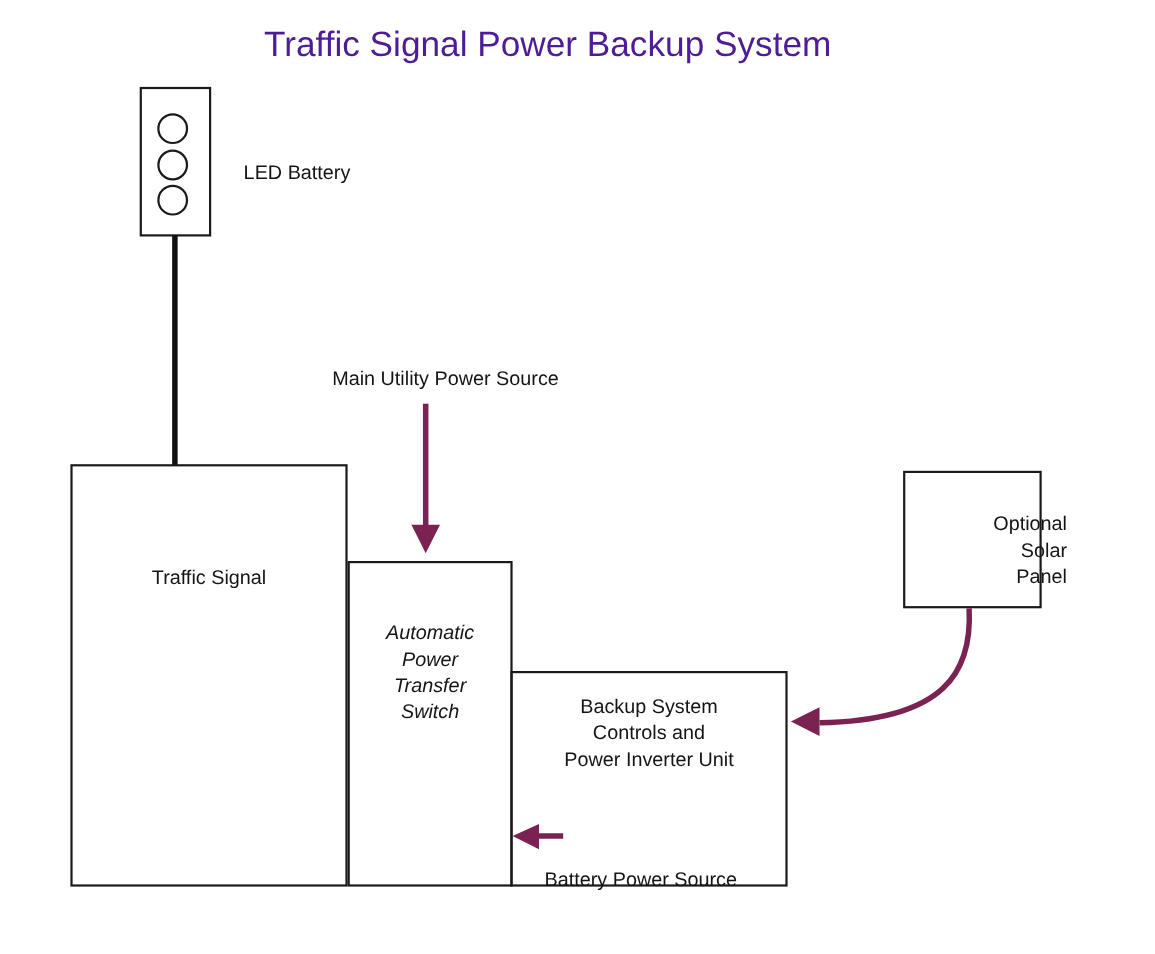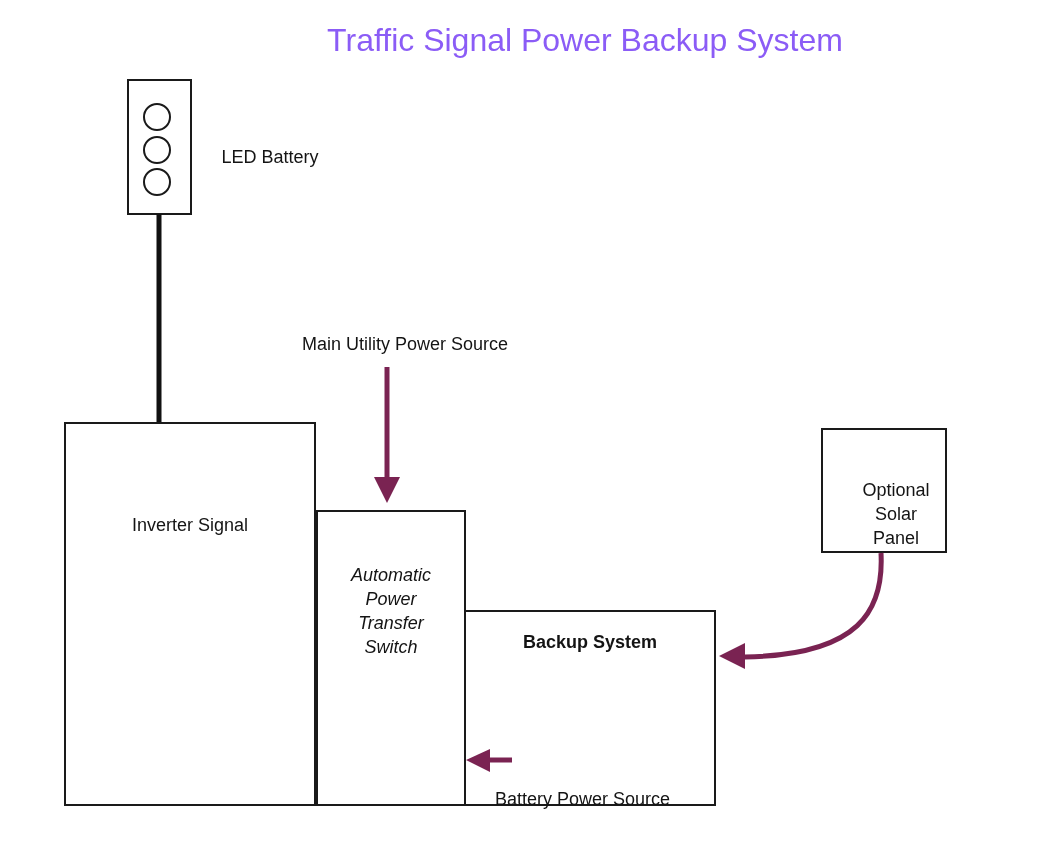--- a/index.html
+++ b/index.html
@@ -1,19 +1,19 @@
 <!DOCTYPE html>
 <html><head>
 <meta charset="utf-8">
 <style>
   html, body { margin: 0; padding: 0; background: #ffffff; }
   body { width: 1050px; height: 867px; position: relative; overflow: hidden; font-family: "Liberation Sans", sans-serif; color: #111; }
   svg#diagram { position: absolute; left: 0; top: 0; }
   .lbl { position: absolute; text-align: center; font-size: 18px; line-height: 24px; color: #141414; }
-  .title { position: absolute; left: 240px; top: 22px; width: 690px; text-align: center; font-size: 32px; color: #8b5cf6; }
+  .title { position: absolute; left: 240px; top: 22px; width: 690px; font-size: 32px; color: #4c1d95; }
 </style>
 </head>
 <body>
 
 <svg id="diagram" width="1050" height="867" viewBox="0 0 1050 867">
 
   <rect x="128" y="80" width="63" height="134" fill="none" stroke="#1a1a1a" stroke-width="2"></rect>
   <circle cx="157" cy="117" r="13" fill="none" stroke="#1a1a1a" stroke-width="2"></circle>
   <circle cx="157" cy="150" r="13" fill="none" stroke="#1a1a1a" stroke-width="2"></circle>
   <circle cx="157" cy="182" r="13" fill="none" stroke="#1a1a1a" stroke-width="2"></circle>
@@ -38,33 +38,35 @@
   <polygon points="719,656 745,643 745,669" fill="#7a2352"></polygon>
 </svg>
 
 <div class="title">Traffic Signal Power Backup System</div>
 
 <div class="lbl" style="left:210px; top:145px; width:120px;">LED Battery</div>
 
 <div class="lbl" style="left:260px; top:332px; width:290px;">Main Utility Power Source</div>
 
 <div class="lbl" style="left:65px; top:513px; width:250px;">
-  <div>Inverter Signal</div>
+  <div>Traffic Signal</div>
 </div>
 
 <div class="lbl" style="left:317px; top:563px; width:148px;font-style:italic;">
   <div>Automatic</div>
   <div>Power</div>
   <div>Transfer</div>
   <div>Switch</div>
 </div>
 
-<div class="lbl" style="left:465px; top:630px; width:250px;font-weight:bold;">
+<div class="lbl" style="left:465px; top:630px; width:250px;">
   <div>Backup System</div>
+  <div>Controls and</div>
+  <div>Power Inverter Unit</div>
 </div>
 
 <div class="lbl" style="left:470px; top:775px; width:225px;margin-top:12px;">Battery Power Source</div>
 
-<div class="lbl" style="left:822px; top:478px; width:148px;">
+<div class="lbl" style="left:822px; top:464px; width:148px;text-align:right;">
   <div>Optional</div>
   <div>Solar</div>
   <div>Panel</div>
 </div>
 
 </body></html>

